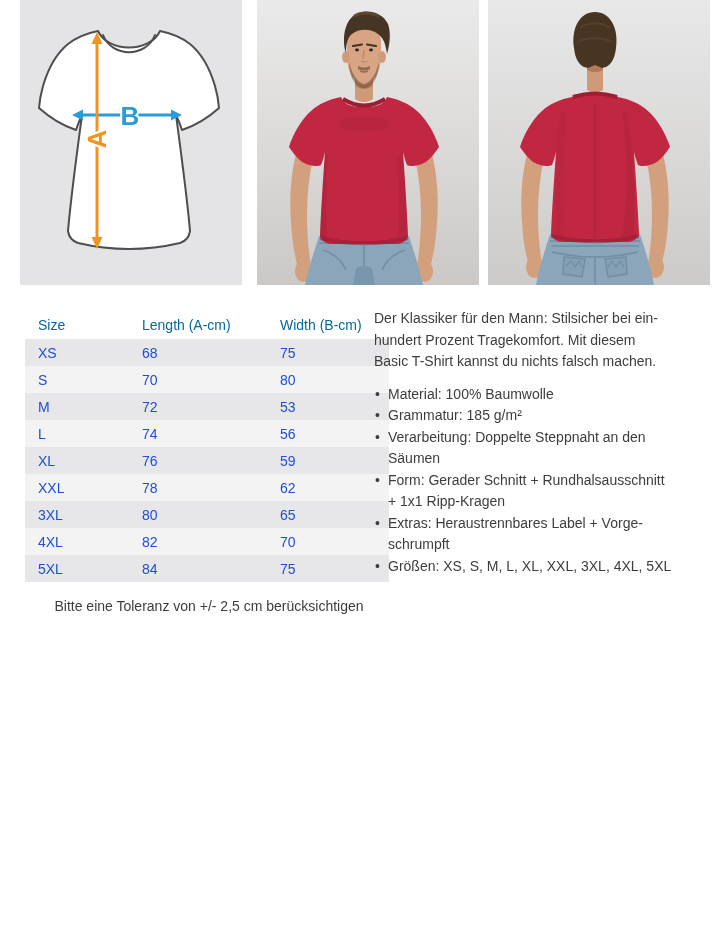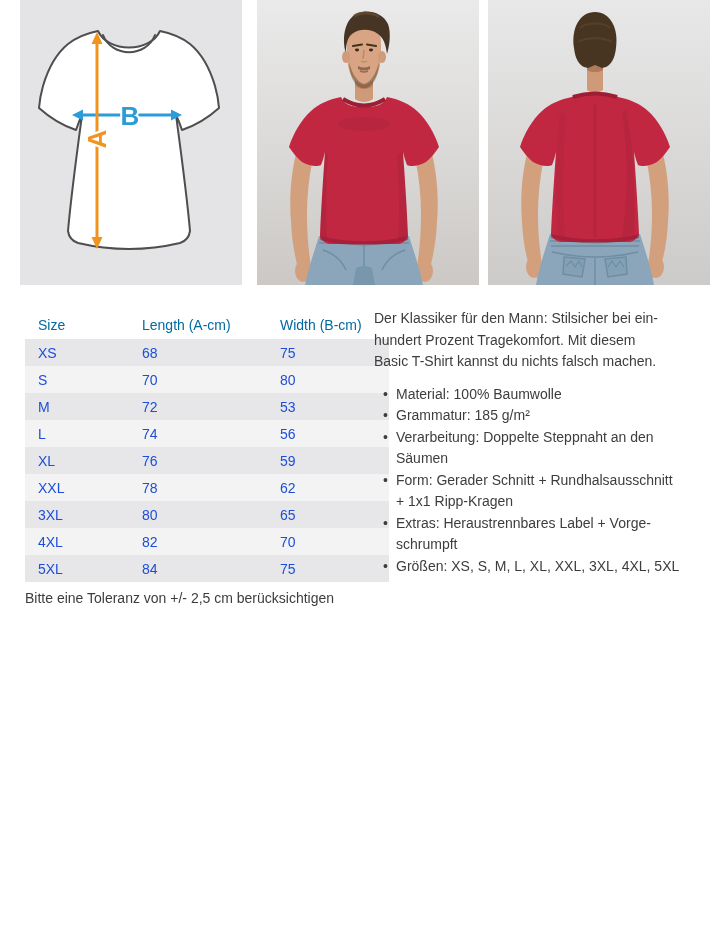--- a/index.html
+++ b/index.html
@@ -19,28 +19,28 @@
   .size-table th:nth-child(1),.size-table td:nth-child(1){width:95px;padding-left:13px;}
   .size-table th:nth-child(2),.size-table td:nth-child(2){width:130px;padding-left:8px;}
   .size-table th:nth-child(3),.size-table td:nth-child(3){width:108px;padding-left:7px;margin-top:33px;}
   .size-table tbody tr:nth-child(odd) td{background:#e7e7e9;}
   .size-table tbody tr:nth-child(even) td{background:#f3f3f4;}
 
   
   .description{position:absolute;left:374px;top:308px;width:342px;
        font-size:14px;line-height:21.5px;}
   .description .intro{margin:0 0 11px 0;white-space:pre-line;}
-  ul.bullets{list-style:none;margin:8px;padding:0;}
+  ul.bullets{list-style:none;margin:0;padding:0;}
   ul.bullets li{position:relative;padding-left:14px;white-space:pre-line;}
   ul.bullets li::before{content:"\2022";position:absolute;left:1px;top:0;color:#3d3d3d;}
 
   
   .notes{position:absolute;left:25px;top:588px;width:368px;
        font-size:14px;line-height:21.5px;}
-  .notes p{margin:0;}
+  .notes p{margin:8px;text-align:center;}
   .model-line{white-space:pre-line;}
   .model-line strong{font-weight:bold;color:#333;}
 
   text.measure-label{font-family:"Liberation Sans","DejaVu Sans",sans-serif;
        font-weight:bold;font-size:26px;paint-order:stroke;stroke:#ffffff;stroke-width:4px;}
 </style>
 </head>
 <body>
 
 <div class="panel" id="panel-diagram">

